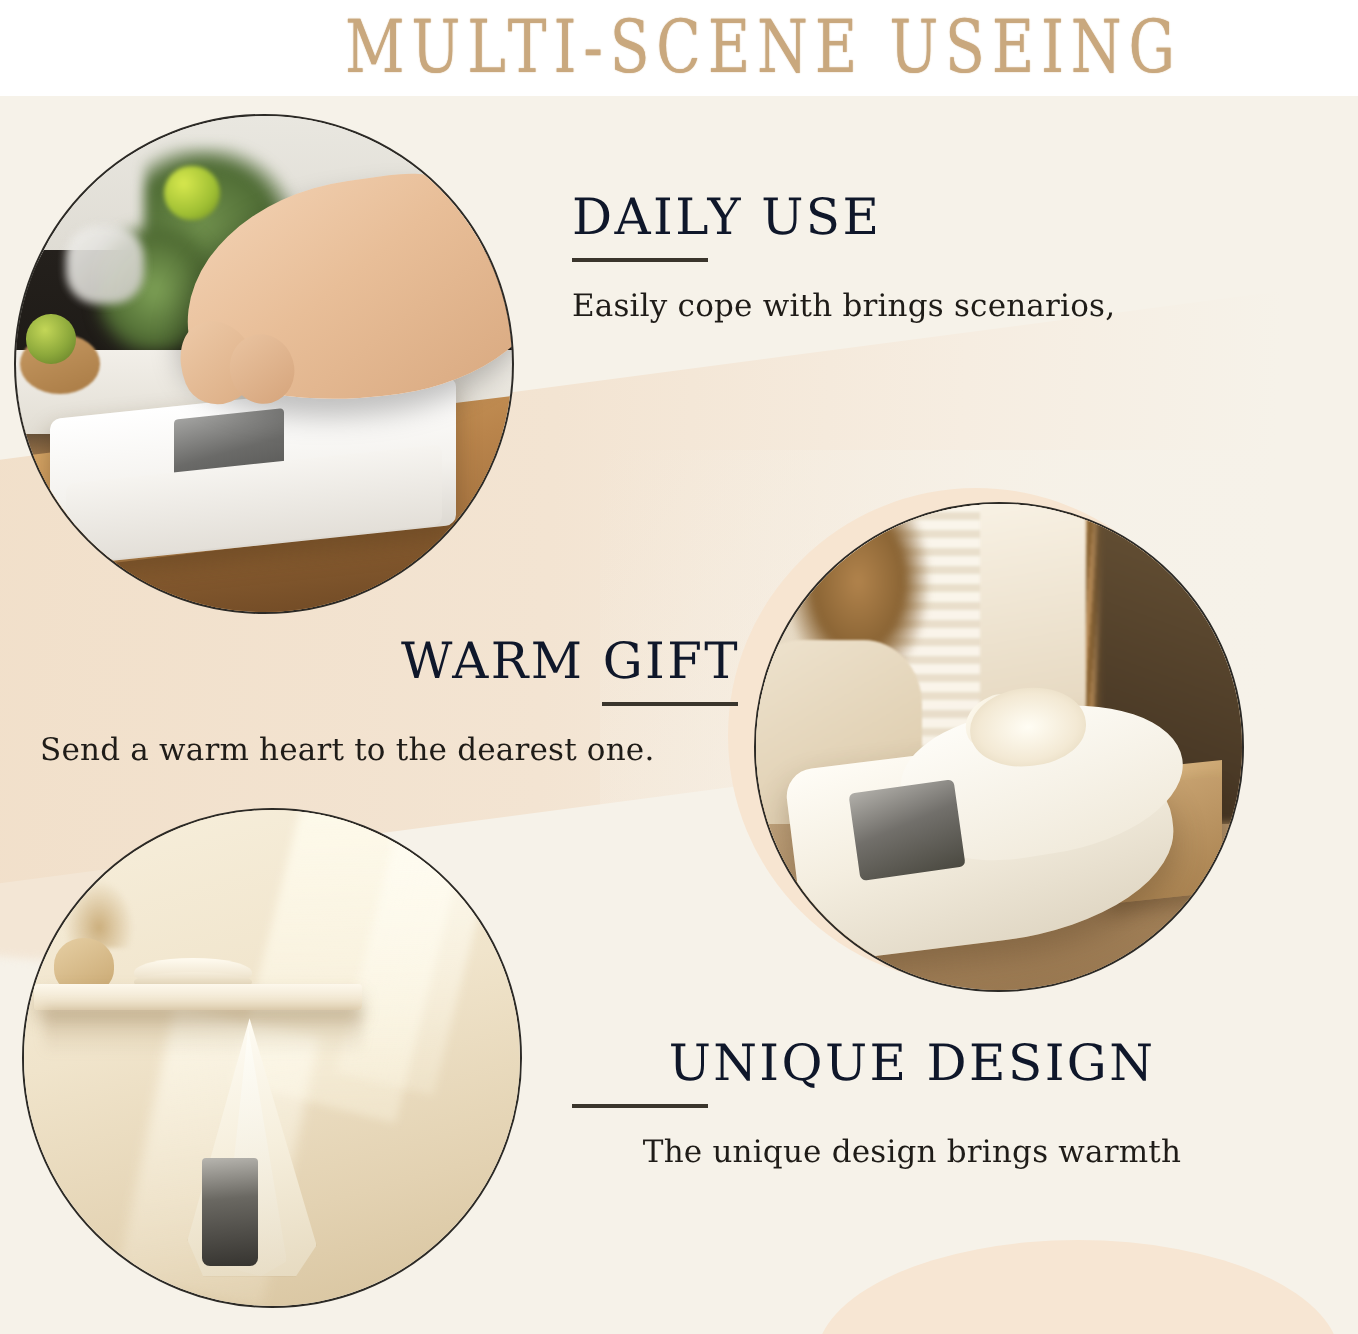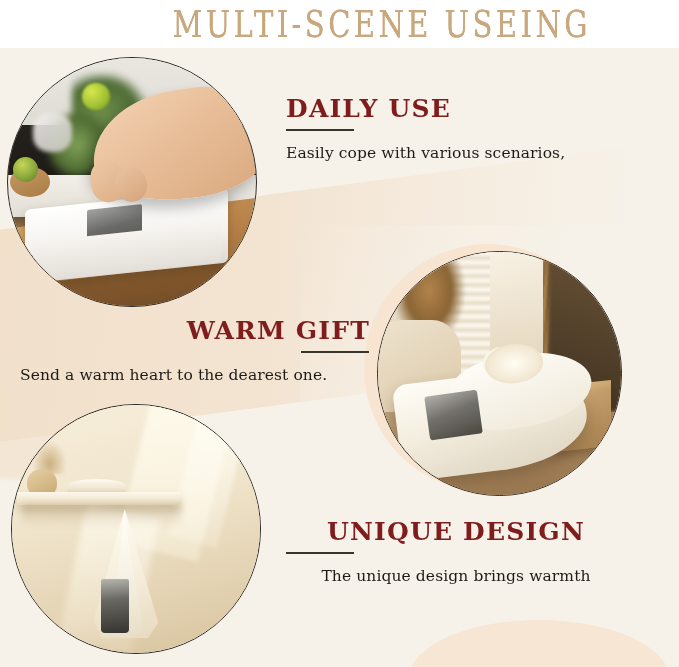--- a/index.html
+++ b/index.html
@@ -184,22 +184,22 @@
   .s3-towel     { position:absolute; left:33%; top:42%; width:26%; height:52%; background: linear-gradient(165deg,#FFFDF6 0%, #F6EFDD 50%, #E6DAC0 100%); clip-path: polygon(48% 0%, 100% 88%, 84% 100%, 12% 100%, 0% 86%); box-shadow: -3px 4px 12px rgba(150,120,80,.3); }
   .s3-towel-f   { position:absolute; left:40%; top:44%; width:13%; height:50%; background: linear-gradient(170deg, rgba(255,255,250,.85) 0%, rgba(232,222,200,.55) 100%); clip-path: polygon(40% 0%, 100% 94%, 60% 100%, 0% 96%); }
   .s3-print     { position:absolute; left:36%; top:70%; width:11%; height:22%; background: linear-gradient(175deg,#B7B5AF 0%, #6A6862 38%, #363430 100%); border-radius:2px 2px 4px 4px; }
 
   
   .block { position: absolute; }
   .heading {
     font-family: "DejaVu Serif", "Liberation Serif", serif;
     font-size: 25px;
     letter-spacing: 1.2px;
-    color: #7f1d1d;
-    font-weight: 700;
+    color: #0f172a;
+    font-weight: 400;
     line-height: 1.05;
     white-space: nowrap;
   }
   .rule {
     width: 68px;
     height: 2px;
     background: #3A352C;
     margin: 7px 0 9px 0;
   }
   .body-text {
@@ -293,21 +293,21 @@
       <div class="s3-towel"></div>
       <div class="s3-towel-f"></div>
       <div class="s3-print"></div>
     </div>
   </div>
 
   <div class="block block-1">
     <div class="heading">DAILY USE</div>
     <div class="rule"></div>
     <div class="body-text">
-      <div>Easily cope with various scenarios,</div>
+      <div>Easily cope with brings scenarios,</div>
     </div>
   </div>
 
   <div class="block block-2">
     <div class="heading">WARM GIFT</div>
     <div class="rule"></div>
     <div class="body-text">
       <div>Send a warm heart to the dearest one.</div>
     </div>
   </div>

